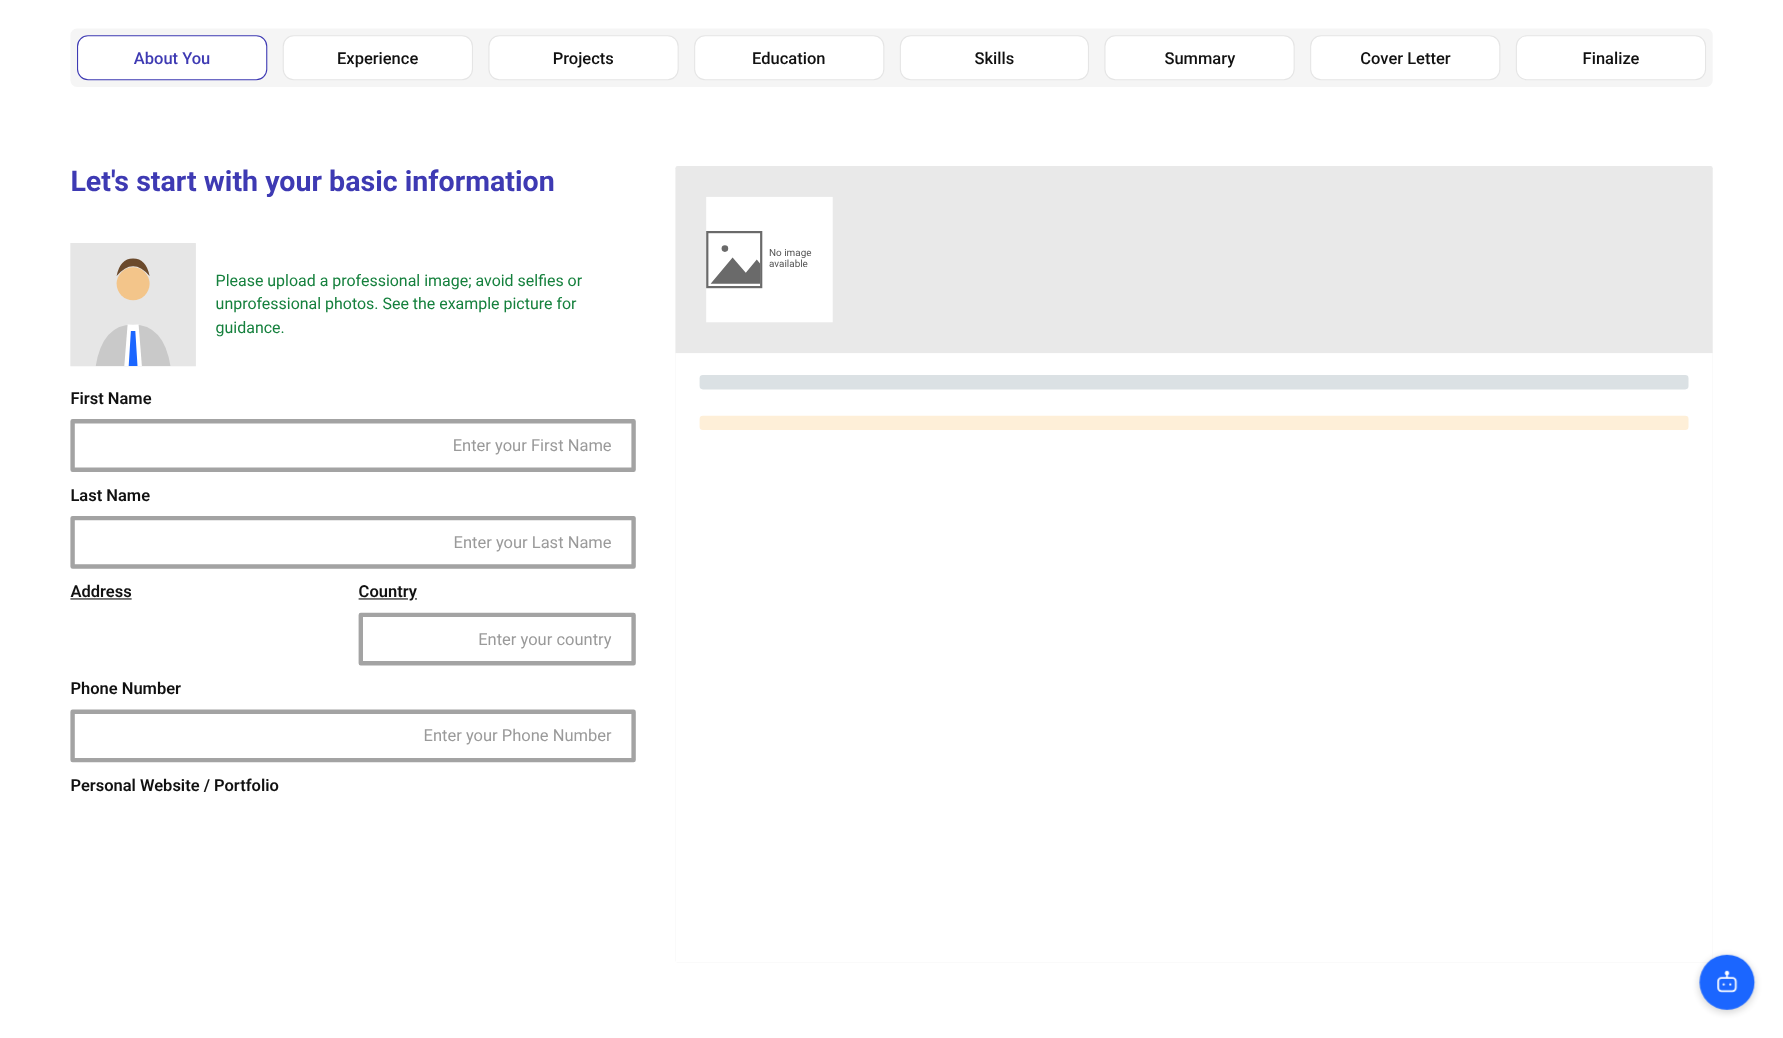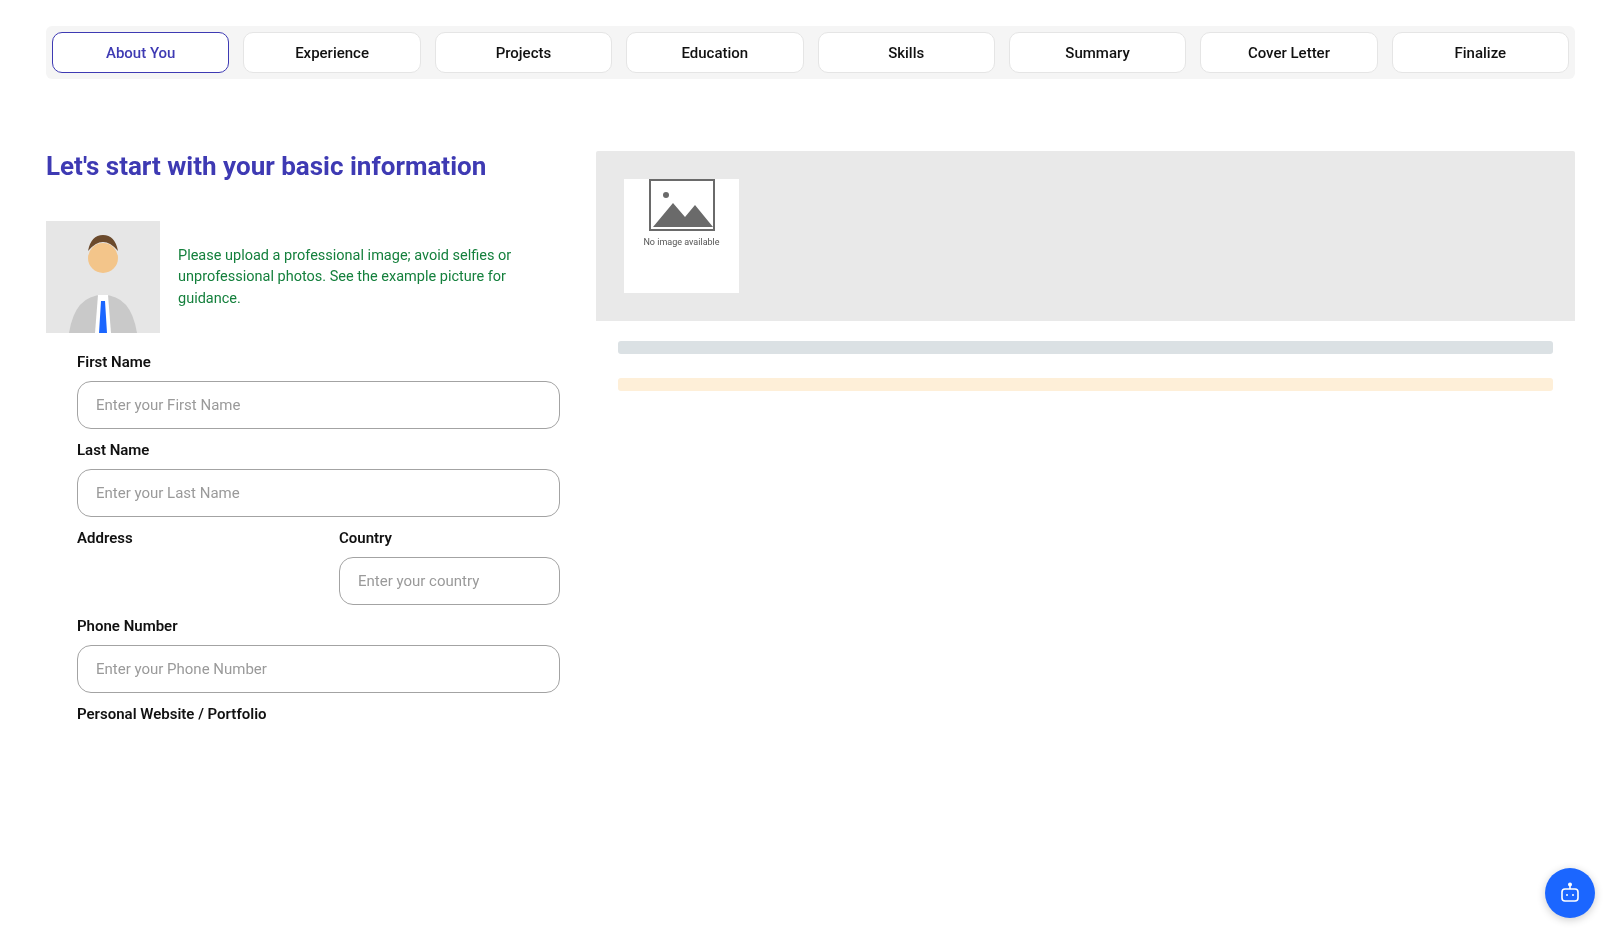--- a/index.html
+++ b/index.html
@@ -8,21 +8,21 @@
       padding: 0;
     }
     body {
       font-family: -apple-system, BlinkMacSystemFont, "Segoe UI", Roboto, Helvetica, Arial, sans-serif;
       background: #ffffff;
       color: #111;
       width: 1621px;
       min-height: 944px;
     }
     .page {
-      padding: 0 46px;
+      padding: 0 64px;
     }
     
     .tabs-wrap {
       background: #f5f5f5;
       border-radius: 6px;
       padding: 6px;
       margin-top: 26px;
       display: flex;
       gap: 14px;
     }
@@ -76,45 +76,46 @@
       flex-shrink: 0;
       overflow: hidden;
     }
     .avatar-text {
       font-size: 14.5px;
       line-height: 1.45;
       color: #15803d;
     }
     .form-group {
       margin-bottom: 12px;
-      margin-left: 31px;
     }
     .form-label {
       display: block;
       font-size: 15px;
       font-weight: 600;
       color: #111;
       margin-bottom: 10px;
     }
     .form-input {
       width: 100%;
       height: 48px;
-      border: 1px solid #a3a3a3;
-      border-radius: 14px;
+      border: 4px solid #a3a3a3;
+      border-radius: 2px;
       padding: 0 18px;
       font-size: 15px;
       font-family: inherit;
       outline: none;
+      text-align: right;
     }
     .form-input::placeholder {
       color: #9a9a9a;
     }
     .form-row-2 {
       display: flex;
       gap: 10px;
+      text-decoration: underline;
     }
     .form-row-2 > .form-group {
       flex: 1;
     }
     
     .right-col {
       flex: 1;
       min-width: 0;
     }
     .preview {
@@ -122,23 +123,23 @@
       border-radius: 2px;
     }
     .preview-header {
       padding: 28px;
     }
     .preview-avatar-card {
       width: 115px;
       height: 114px;
       background: #ffffff;
       display: flex;
-      flex-direction: column;
-      align-items: center;
-      justify-content: flex-start;
+      flex-direction: row;
+      align-items: center;
+      justify-content: space-between;
       gap: 6px;
     }
     .preview-avatar-card .thumb {
       width: 66px;
       height: 52px;
       border: 2px solid #6a6a6a;
       position: relative;
       overflow: hidden;
     }
     .preview-avatar-card .no-img-text {

